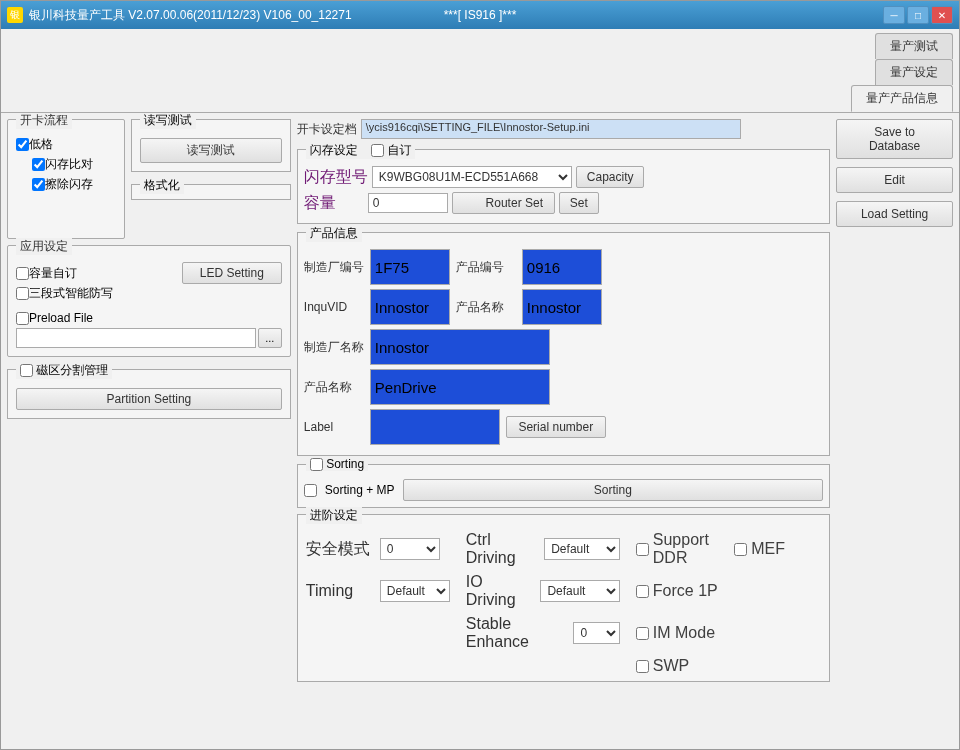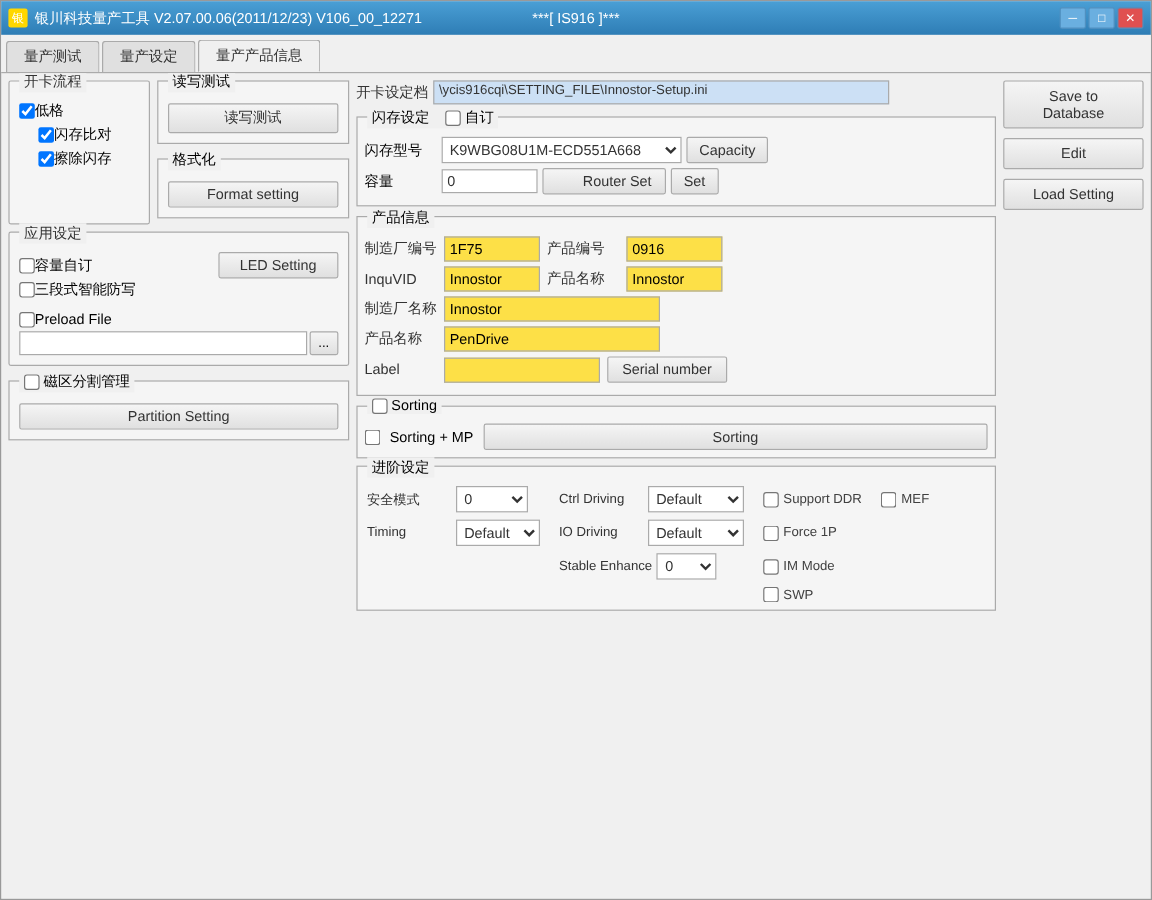--- a/index.html
+++ b/index.html
@@ -79,20 +79,21 @@
       cursor: pointer;
       font-size: 12px;
       color: #333;
     }
     .tabs-bar {
       background: #f0f0f0;
       display: flex;
       align-items: flex-end;
       padding: 4px 4px 0 4px;
       border-bottom: 1px solid #aaa;
+      flex-direction: column;
     }
     .tab {
       padding: 4px 14px;
       border: 1px solid #aaa;
       border-bottom: none;
       background: #e0e0e0;
       cursor: pointer;
       font-size: 12px;
       border-radius: 3px 3px 0 0;
       margin-right: 2px;
@@ -176,22 +177,22 @@
       border-radius: 2px;
       padding: 5px 10px;
       cursor: pointer;
       font-size: 12px;
       color: #333;
       text-align: center;
       width: 100%;
       margin-bottom: 4px;
     }
     .form-label {
-      color: #000000;
-      font-size: 12px;
+      color: #701a75;
+      font-size: 16px;
       min-width: 60px;
       font-family: Liberation Serif, serif;
     }
     .form-input {
       height: 20px;
       border: 1px solid #aaa;
       background: white;
       padding: 1px 4px;
       font-size: 12px;
       color: #333;
@@ -230,25 +231,25 @@
       align-items: center;
       gap: 6px;
       margin: 4px 0;
     }
     .prod-label {
       font-size: 12px;
       color: #333;
       min-width: 60px;
     }
     .prod-input {
-      height: 21px;
-      border: 1px solid #aaa;
-      background: #fde047;
+      height: 36px;
+      border: 1px solid #aaa;
+      background: #1d4ed8;
       padding: 1px 4px;
-      font-size: 12px;
+      font-size: 15px;
       width: 80px;
     }
     .sorting-section {
       border: 1px solid #aaa;
       padding: 6px;
       margin-top: 4px;
       background: #f5f5f5;
       position: relative;
     }
     .sorting-title {
@@ -273,21 +274,21 @@
       background: #f0f0f0;
       padding: 0 4px;
       font-size: 12px;
     }
     .adv-row {
       display: flex;
       align-items: center;
       gap: 4px;
     }
     .adv-label {
-      font-size: 11px;
+      font-size: 16px;
       color: #333;
       min-width: 70px;
     }
     .disabled-text { color: #404040; }
     .preload-row {
       display: flex;
       align-items: center;
       gap: 2px;
     }
     .preload-input {
@@ -447,23 +448,20 @@
 
         <div style="display:flex; flex-direction:column; gap:6px; width:160px;">
           <div class="rw-test-group">
             <span class="rw-title">读写测试</span>
             <div style="margin-top:8px;">
               <button class="btn btn-full">读写测试</button>
             </div>
           </div>
           <div class="format-group">
             <span class="format-title">格式化</span>
-            <div style="margin-top:8px;">
-              <button class="btn btn-full">Format setting</button>
-            </div>
           </div>
         </div>
       </div>
 
       <div class="group-box">
         <span class="group-title">应用设定</span>
         <div style="display:flex; gap:8px; margin-top:10px;">
           <div style="flex:1;">
             <div class="checkbox-row">
               <input type="checkbox" style="">

